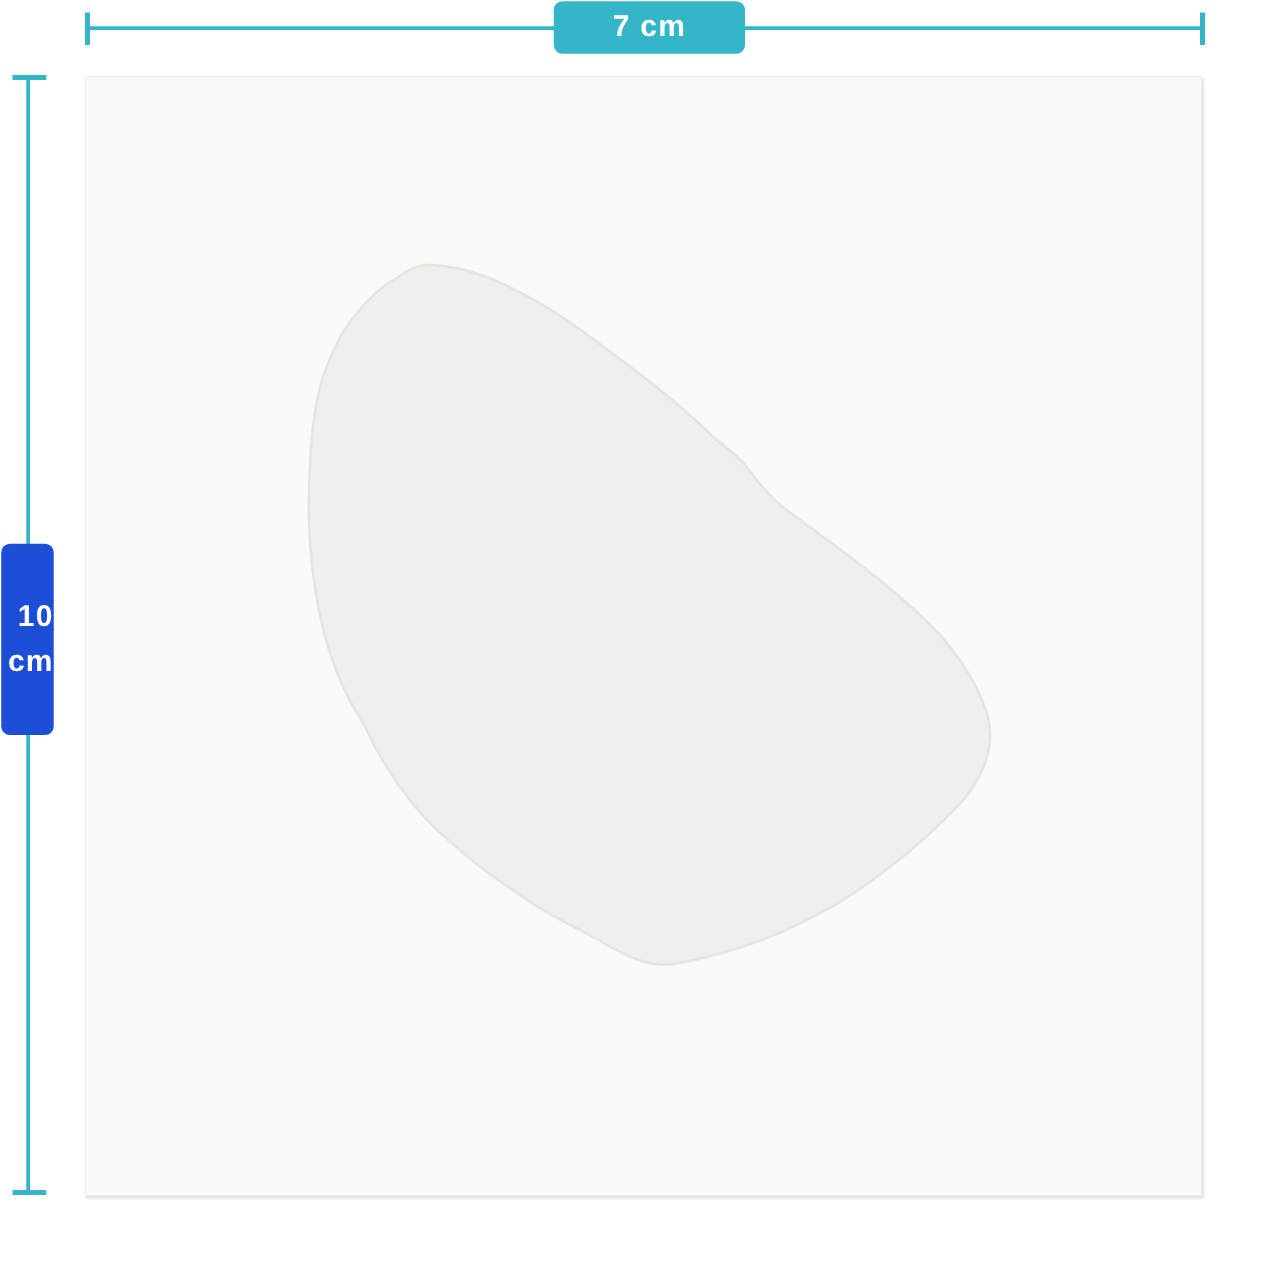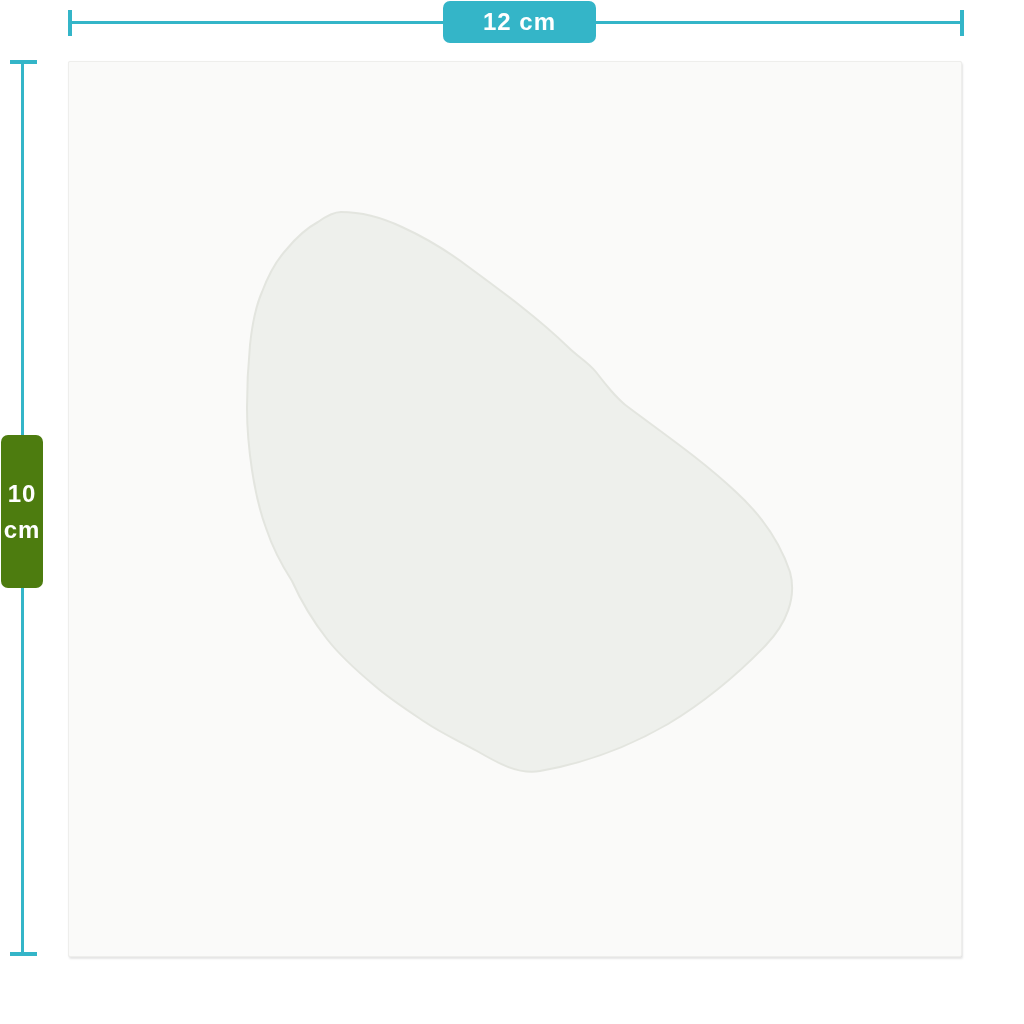--- a/index.html
+++ b/index.html
@@ -101,29 +101,29 @@
 </head>
 <body>
 
 <div class="stage">
 
   <div>
     <div class="dim-line-h" style="background-color: rgb(52, 181, 200);"></div>
     <div class="cap-v left" style="background-color: rgb(52, 181, 200);"></div>
     <div class="cap-v right" style="background-color: rgb(52, 181, 200);"></div>
     <div class="badge badge-h" style="background-color: rgb(52, 181, 200);">
-      <span>12 cm</span>
+      <span>7 cm</span>
     </div>
   </div>
 
   <div>
     <div class="dim-line-v" style="background-color: rgb(52, 181, 200);"></div>
     <div class="cap-h top" style="background-color: rgb(52, 181, 200);"></div>
     <div class="cap-h bottom" style="background-color: rgb(52, 181, 200);"></div>
-    <div class="badge badge-v" style="background-color: #4d7c0f;">
+    <div class="badge badge-v" style="background-color: #1d4ed8; align-items: flex-end;">
       <span>10</span>
       <span>cm</span>
     </div>
   </div>
 
   <div class="sheet"></div>
 
   <svg class="patch-svg" viewBox="0 0 1024 1024">
     <path stroke-width="2" stroke-linejoin="round" d="M 341 212
              C 362 212, 383 218, 402 227

